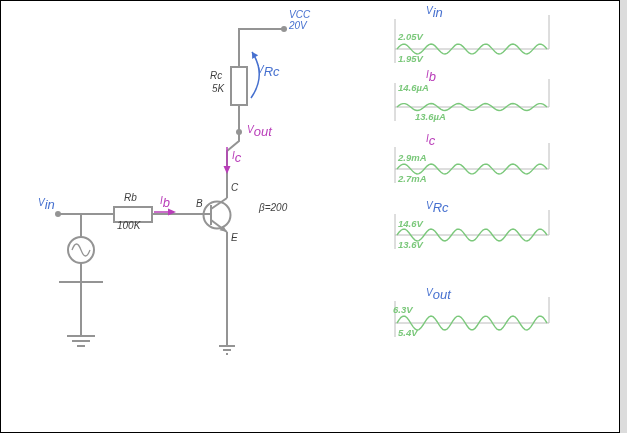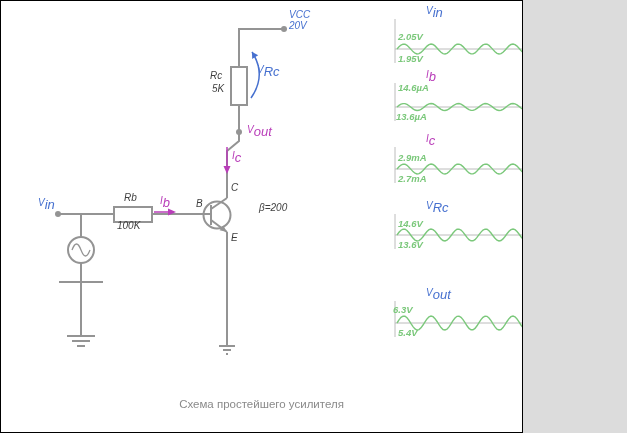--- a/index.html
+++ b/index.html
@@ -1,17 +1,17 @@
 <!DOCTYPE html>
 <html style="--wire: #949494; --axis: #bcbcbc; --green: #7bc87b; --blue: #4670cf; --magenta: #b93db9; --dark: #3f3f3f; --caption: #8a8a8a; --resistor_fill: #ffffff;"><head>
 <meta charset="utf-8">
 <style>
   html,body{margin:0;padding:0;background:#dcdcdc;font-family:"Liberation Sans",sans-serif;}
   .canvas{
-    position:relative;width:523px;height:433px;background:#ffffff;
+    position:relative;width:620px;height:433px;background:#ffffff;
     border:1px solid #000;box-sizing:border-box;overflow:hidden;
   }
   .gfx{position:absolute;left:0;top:0;}
   .lbl{position:absolute;font-size:10px;font-style:italic;line-height:1;white-space:nowrap;}
   .lbl sub{font-size:13px;line-height:1;}
   .blue{color:var(--blue);}
   .magenta{color:var(--magenta);}
   .dark{color:var(--dark);}
   .green{color:var(--green);}
   .val{font-size:9.5px;font-weight:bold;}
@@ -140,28 +140,27 @@
 
   <div class="lbl magenta" style="left:159px;top:195px"><span>I</span><sub>b</sub></div>
   <div class="lbl blue" style="left:37px;top:197px"><span>V</span><sub>in</sub></div>
 
   <div class="lbl blue sname" style="left:425px;top:5px"><span>V</span><sub>in</sub></div>
   <div class="lbl green val" style="left:397px;top:31px">2.05V</div>
   <div class="lbl green val" style="left:397px;top:53px">1.95V</div>
 
   <div class="lbl magenta sname" style="left:425px;top:69px"><span>I</span><sub>b</sub></div>
   <div class="lbl green val" style="left:397px;top:82px">14.6µA</div>
-  <div class="lbl green val" style="left:395px;top:111px">13.6µA</div>
+  <div class="lbl green val" style="left:414px;top:111px">13.6µA</div>
 
   <div class="lbl magenta sname" style="left:425px;top:133px"><span>I</span><sub>c</sub></div>
   <div class="lbl green val" style="left:397px;top:152px">2.9mA</div>
   <div class="lbl green val" style="left:397px;top:173px">2.7mA</div>
 
   <div class="lbl blue sname" style="left:425px;top:200px"><span>V</span><sub>Rc</sub></div>
   <div class="lbl green val" style="left:397px;top:218px">14.6V</div>
   <div class="lbl green val" style="left:397px;top:239px">13.6V</div>
 
   <div class="lbl blue sname" style="left:425px;top:287px"><span>V</span><sub>out</sub></div>
   <div class="lbl green val" style="left:392px;top:304px">6.3V</div>
   <div class="lbl green val" style="left:397px;top:327px">5.4V</div>
 
-  <div class="caption">Схема простейшего усилителя</div>
 </div>
 
 </body></html>

